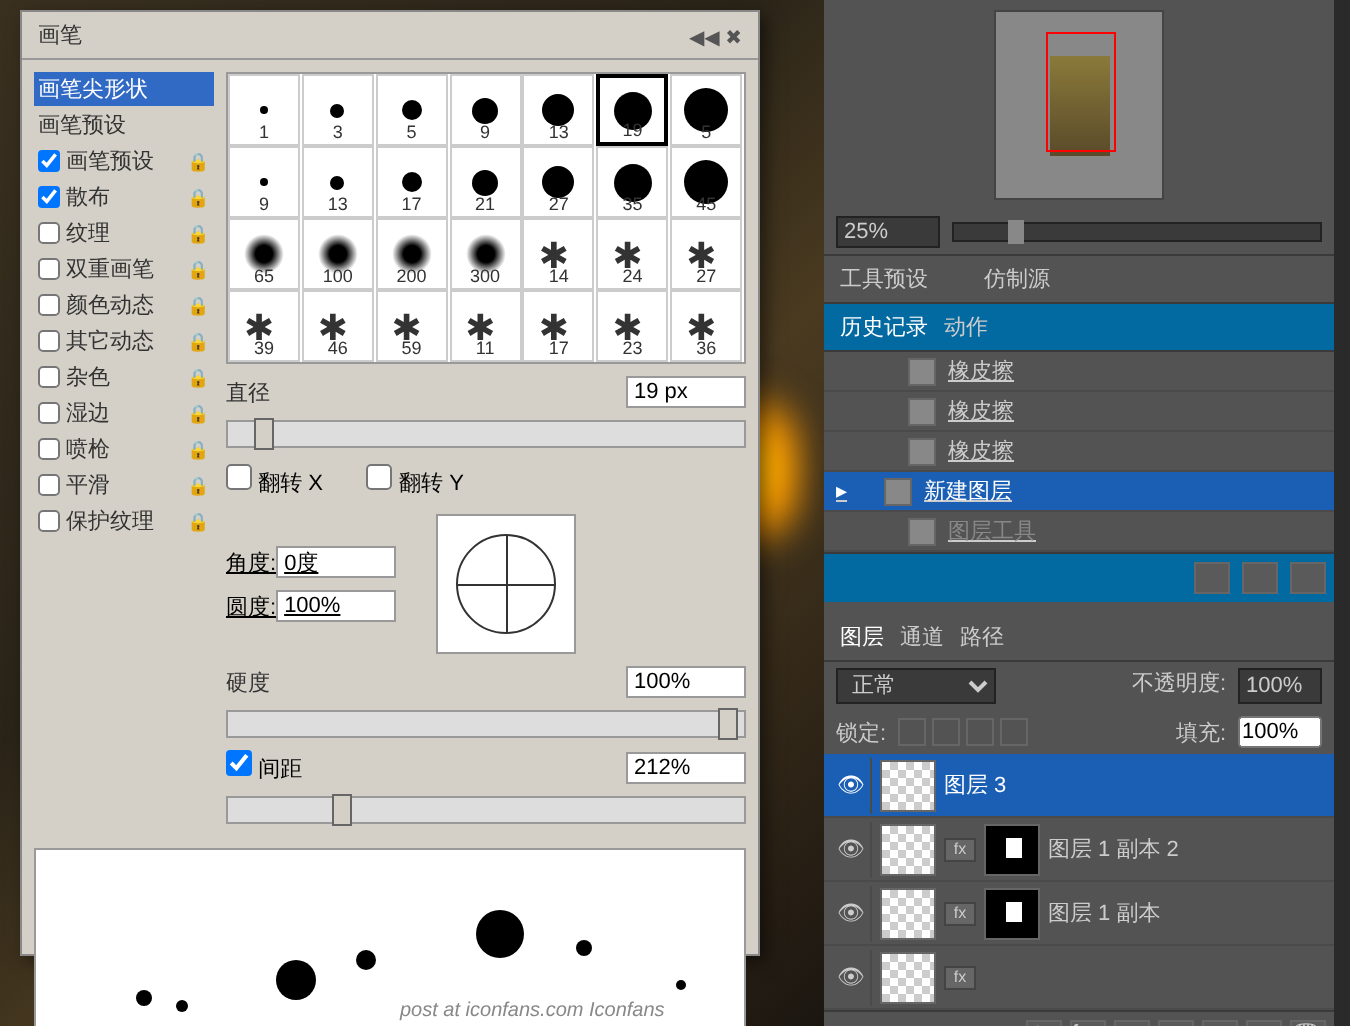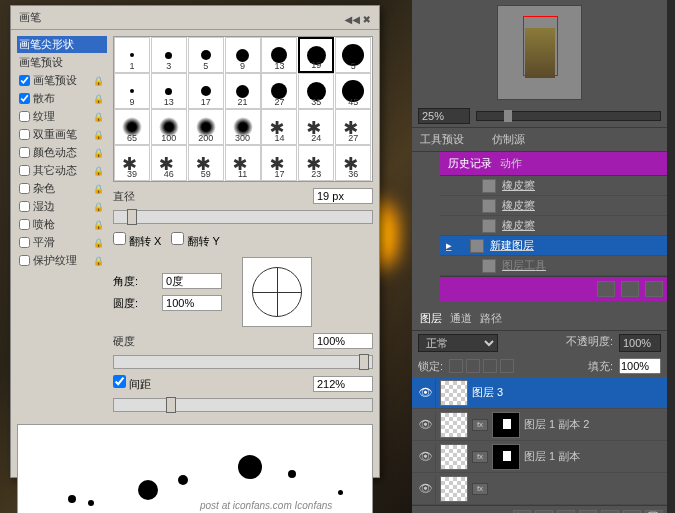--- a/index.html
+++ b/index.html
@@ -29,22 +29,22 @@
 .brush-spatter { width: 20px; height: 20px; position: relative; }
 .brush-spatter::before { content: "✱"; position: absolute; font-size: 18px; color: #333; }
 .brush-num { position: absolute; bottom: 1px; font-size: 9px; color: #333; }
 
 .slider-row { display: flex; align-items: center; gap: 6px; margin: 6px 0; }
 .slider-label { width: 50px; color: #333; }
 .slider-input { width: 60px; border: 1px solid #999; padding: 1px 3px; background: white; }
 .slider-track { flex: 1; height: 14px; background: #ddd; position: relative; border: 1px solid #999; }
 .slider-thumb { position: absolute; width: 10px; height: 16px; background: #d4d0c8; border: 1px solid #666; top: -2px; }
 
-.flip-row { display: flex; gap: 10px; margin: 8px 0; align-items: flex-end; }
-.angle-section { display: flex; gap: 24px; align-items: center; }
+.flip-row { display: flex; gap: 22px; margin: 8px 0; align-items: flex-end; }
+.angle-section { display: flex; gap: 0; align-items: center; text-decoration: underline; }
 .brush-circle { width: 70px; height: 70px; border: 1px solid #999; background: white; margin-left: 20px; display: flex; align-items: center; justify-content: center; }
 .circle-inner { width: 50px; height: 50px; border: 1px solid #333; border-radius: 50%; position: relative; }
 .circle-inner::before { content: ""; position: absolute; width: 100%; height: 1px; background: #333; top: 50%; }
 .circle-inner::after { content: ""; position: absolute; width: 1px; height: 100%; background: #333; left: 50%; }
 
 .preview-box { margin: 6px; border: 1px solid #999; background: white; height: 95px; position: relative; }
 .preview-dot { position: absolute; background: #000; border-radius: 50%; }
 
 .nav-panel { position: absolute; right: 8px; top: 0; width: 255px; background: #535353; color: #ccc; }
 .nav-image { width: 85px; height: 95px; margin: 5px auto; background: #888; display: flex; align-items: center; justify-content: center; position: relative; border: 1px solid #444; }
@@ -53,21 +53,21 @@
 .nav-zoom { display: flex; align-items: center; padding: 3px 6px; gap: 6px; }
 .nav-zoom input { width: 52px; background: #3a3a3a; border: 1px solid #222; color: #ccc; padding: 1px 3px; }
 .nav-slider { flex: 1; height: 10px; background: #3a3a3a; border: 1px solid #222; position: relative; }
 .nav-slider::after { content: ""; position: absolute; left: 15%; width: 8px; height: 12px; background: #888; top: -2px; }
 
 .watermark { position: absolute; top: 3px; right: 100px; color: #888; font-size: 10px; }
 .watermark2 { position: absolute; top: 3px; right: 10px; color: #666; font-size: 9px; }
 
 .tool-preset { background: #535353; padding: 4px 8px; border-top: 1px solid #3a3a3a; border-bottom: 1px solid #3a3a3a; display: flex; gap: 28px; }
 
-.history-panel { background: #a21caf; margin-left: 28px; }
+.history-panel { background: #0369a1; }
 .history-tab { display: flex; gap: 8px; padding: 4px 8px; border-bottom: 1px solid #3a3a3a; }
 .history-tab span.active { color: #fff; }
 .history-items { background: #535353; text-decoration: underline; }
 .history-row { display: flex; align-items: center; gap: 6px; padding: 2px 6px; border-bottom: 1px solid #4a4a4a; height: 20px; }
 .history-row.selected { background: #1a5fb4; color: white; }
 .h-icon { width: 14px; height: 14px; border: 1px solid #666; background: #888; }
 .history-footer { display: flex; justify-content: flex-end; gap: 6px; padding: 4px; border-top: 1px solid #3a3a3a; }
 .footer-btn { width: 18px; height: 16px; border: 1px solid #666; background: #5a5a5a; }
 
 .layers-panel { background: #535353; margin-top: 6px; }

